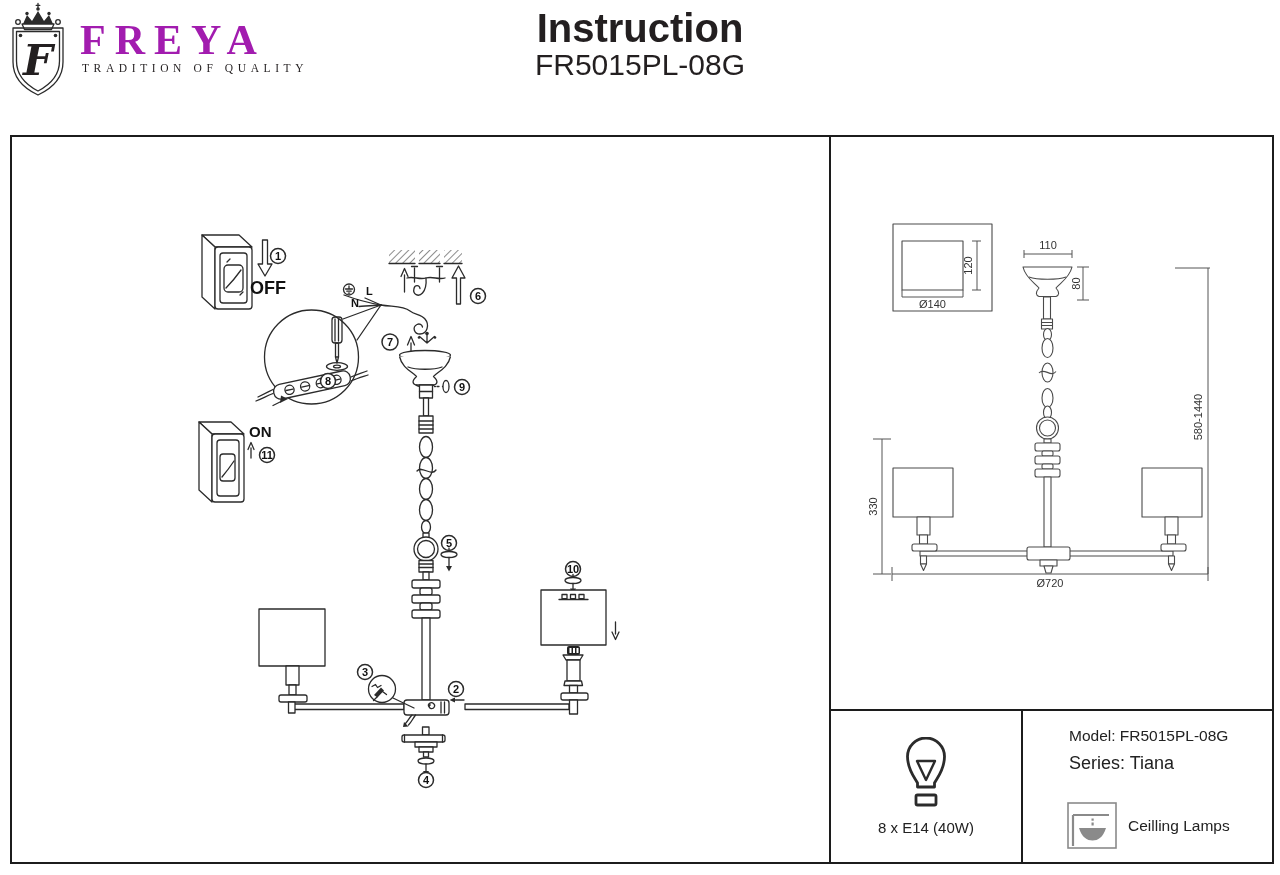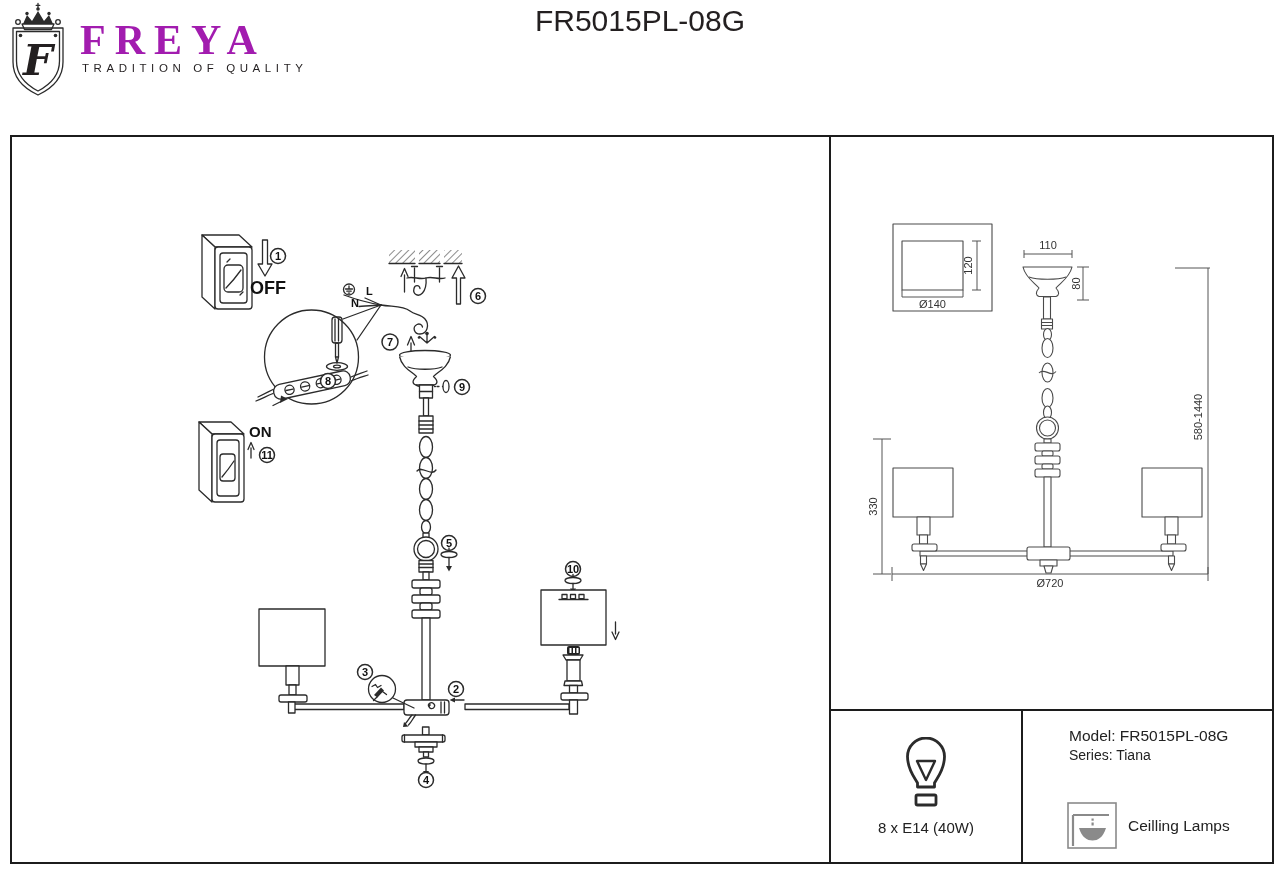--- a/index.html
+++ b/index.html
@@ -1,37 +1,37 @@
 <!DOCTYPE html>
 <html><head>
 <meta charset="utf-8">
 <style>
   html,body{margin:0;padding:0;background:#fff;}
   .sheet{position:relative;width:1280px;height:875px;background:#fff;font-family:"Liberation Sans",sans-serif;overflow:hidden;}
   
   .logo-svg{position:absolute;left:6px;top:2px;}
   .brand{position:absolute;left:80px;top:16px;font-family:"Liberation Serif",serif;font-weight:bold;font-size:42px;letter-spacing:9px;color:#a21caf;}
-  .tagline{position:absolute;left:82px;top:62px;font-family:Liberation Sans, sans-serif;font-size:11.5px;letter-spacing:4.6px;color:#231f20;}
+  .tagline{position:absolute;left:82px;top:62px;font-family:Liberation Serif, serif;font-size:11.5px;letter-spacing:4.6px;color:#231f20;}
   .titleblock{position:absolute;left:440px;top:6px;width:400px;text-align:center;color:#231f20;}
   .titleblock .t1{font-size:40px;font-weight:bold;line-height:44px;}
   .titleblock .t2{font-size:30px;line-height:30px;}
   
   .main-box{position:absolute;left:10px;top:135px;width:1264px;height:729px;border:2px solid #1c1c1c;box-sizing:border-box;background:#fff;}
   .div-v{position:absolute;left:817px;top:0;bottom:0;width:2px;background:#1c1c1c;}
   .div-h{position:absolute;left:819px;right:0;top:572px;height:2px;background:#1c1c1c;}
   .div-v2{position:absolute;left:1009px;top:574px;bottom:0;width:2px;background:#1c1c1c;}
   .left-svg{position:absolute;left:0;top:0;}
   .right-svg{position:absolute;left:819px;top:0;}
   
   .bulb-cell{position:absolute;left:819px;top:574px;width:190px;height:151px;display:flex;flex-direction:column;align-items:center;justify-content:center;}
   .bulb-label{margin-top:10px;font-size:15px;color:#222;}
   
   .info-cell{position:absolute;left:1011px;top:574px;width:251px;height:151px;margin-left:28px;}
   .model-line{position:absolute;left:18px;top:16px;font-size:15.5px;color:#222;}
-  .series-line{position:absolute;left:18px;top:36px;font-size:14px;color:#222;}
+  .series-line{position:absolute;left:18px;top:42px;font-size:18px;color:#222;}
   .cat-row{position:absolute;left:16px;top:91px;display:flex;align-items:center;text-align:right;}
   .cat-label{margin-left:11px;font-size:15.5px;color:#222;}
   
   .s{fill:none;stroke:#2b2b2b;stroke-width:1.3;stroke-linecap:round;stroke-linejoin:round;}
   .sw{fill:#fff;stroke:#2b2b2b;stroke-width:1.3;stroke-linejoin:round;}
   .sf{fill:#2b2b2b;stroke:none;}
   .num{fill:#fff;stroke:#2b2b2b;stroke-width:1.5;}
   .ntx{font:bold 11px "Liberation Sans",sans-serif;fill:#111;text-anchor:middle;}
   .dtx{font:11px "Liberation Sans",sans-serif;fill:#333;text-anchor:middle;}
   .lbl{font:bold 18px "Liberation Sans",sans-serif;fill:#111;}
@@ -61,20 +61,21 @@
       <path class="s" d="M7,26 L57,26 L57,60 C57,75 47,86 32,93 C17,86 7,75 7,60 Z" stroke-width="1.6"></path>
       <path class="s" d="M10.5,29.5 L53.5,29.5 L53.5,59 C53.5,72.5 44.5,82.5 32,89 C19.5,82.5 10.5,72.5 10.5,59 Z" stroke-width="1.2"></path>
       <circle class="sf" cx="14.5" cy="33.5" r="1.8"></circle>
       <circle class="sf" cx="49.5" cy="33.5" r="1.8"></circle>
       <text x="32" y="73" text-anchor="middle" font-family="DejaVu Serif, serif" font-style="italic" font-weight="bold" font-size="42" fill="#231f20">F</text>
     </g>
   </svg>
   <div class="brand">FREYA</div>
   <div class="tagline">TRADITION OF QUALITY</div>
   <div class="titleblock">
+    <div class="t1">Instruction</div>
     <div class="t2">FR5015PL-08G</div>
   </div>
 
   <div class="main-box">
     <div class="div-v"></div>
     <div class="div-h"></div>
     <div class="div-v2"></div>
 
     <svg class="left-svg" width="817" height="725" viewBox="0 0 817 725">
       <defs>

